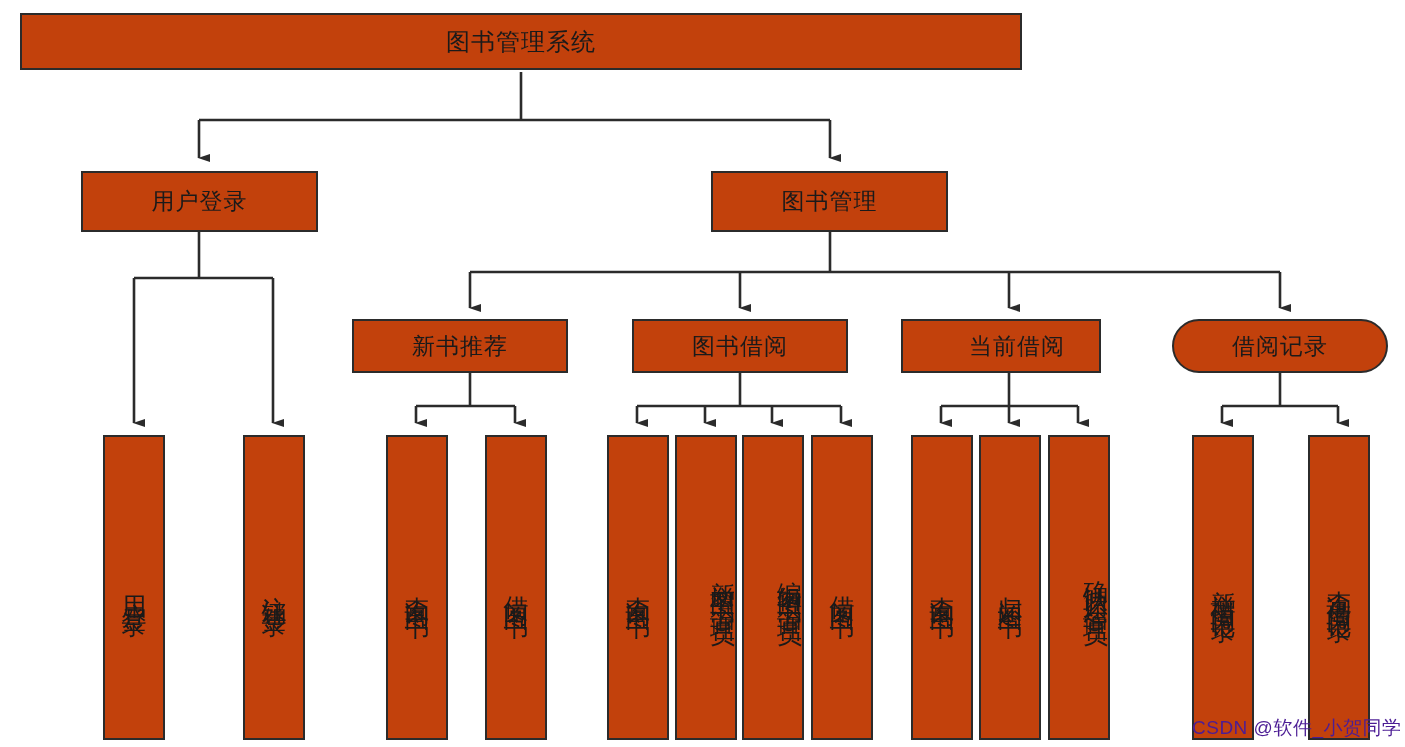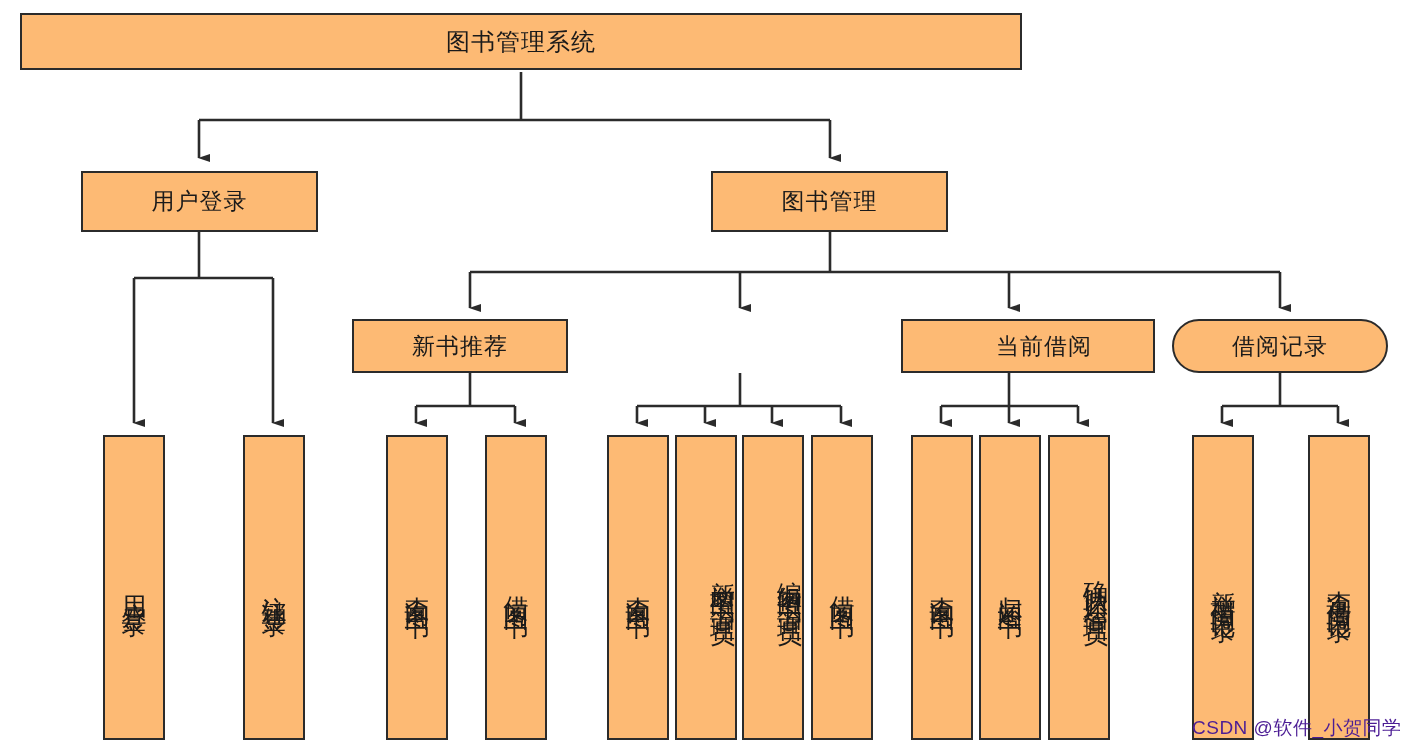--- a/index.html
+++ b/index.html
@@ -19,21 +19,21 @@
     position: absolute;
     left: 0;
     top: 0;
     width: 1405px;
     height: 747px;
   }
   .node {
     position: absolute;
     box-sizing: border-box;
     border: 2.5px solid #2b2b2b;
-    background: #fdba74;
+    background: #c2410c;
     display: flex;
     align-items: center;
     justify-content: center;
     color: #1a1a1a;
   }
   .node.horiz {
     writing-mode: horizontal-tb;
     font-size: 23px;
     letter-spacing: 1px;
   }
@@ -119,22 +119,23 @@
   </svg>
 
   <div class="node horiz root" style="left:20px; top:13px; width:1002px; height:57px;">图书管理系统</div>
 
   <div class="node horiz" style="left:81px; top:171px; width:237px; height:61px;">用户登录</div>
 
   <div class="node horiz" style="left:711px; top:171px; width:237px; height:61px;">图书管理</div>
 
   <div class="node horiz" style="left:352px; top:319px; width:216px; height:54px;">新书推荐</div>
 
+  <div class="node horiz" style="left:632px; top:319px; width:216px; height:54px;">图书借阅</div>
 
-  <div class="node horiz" style="left:901px; top:319px; width:254px; height:54px;padding-left:32px;">当前借阅</div>
+  <div class="node horiz" style="left:901px; top:319px; width:200px; height:54px;padding-left:32px;">当前借阅</div>
 
   <div class="node horiz" style="left:1172px; top:319px; width:216px; height:54px;border-radius:27px;">借阅记录</div>
 
   <div class="node vert" style="left:103px; top:435px; width:62px; height:305px;">用户登录</div>
 
   <div class="node vert" style="left:243px; top:435px; width:62px; height:305px;">注销登录</div>
 
   <div class="node vert" style="left:386px; top:435px; width:62px; height:305px;">查询图书</div>
 
   <div class="node vert" style="left:485px; top:435px; width:62px; height:305px;">借阅图书</div>

